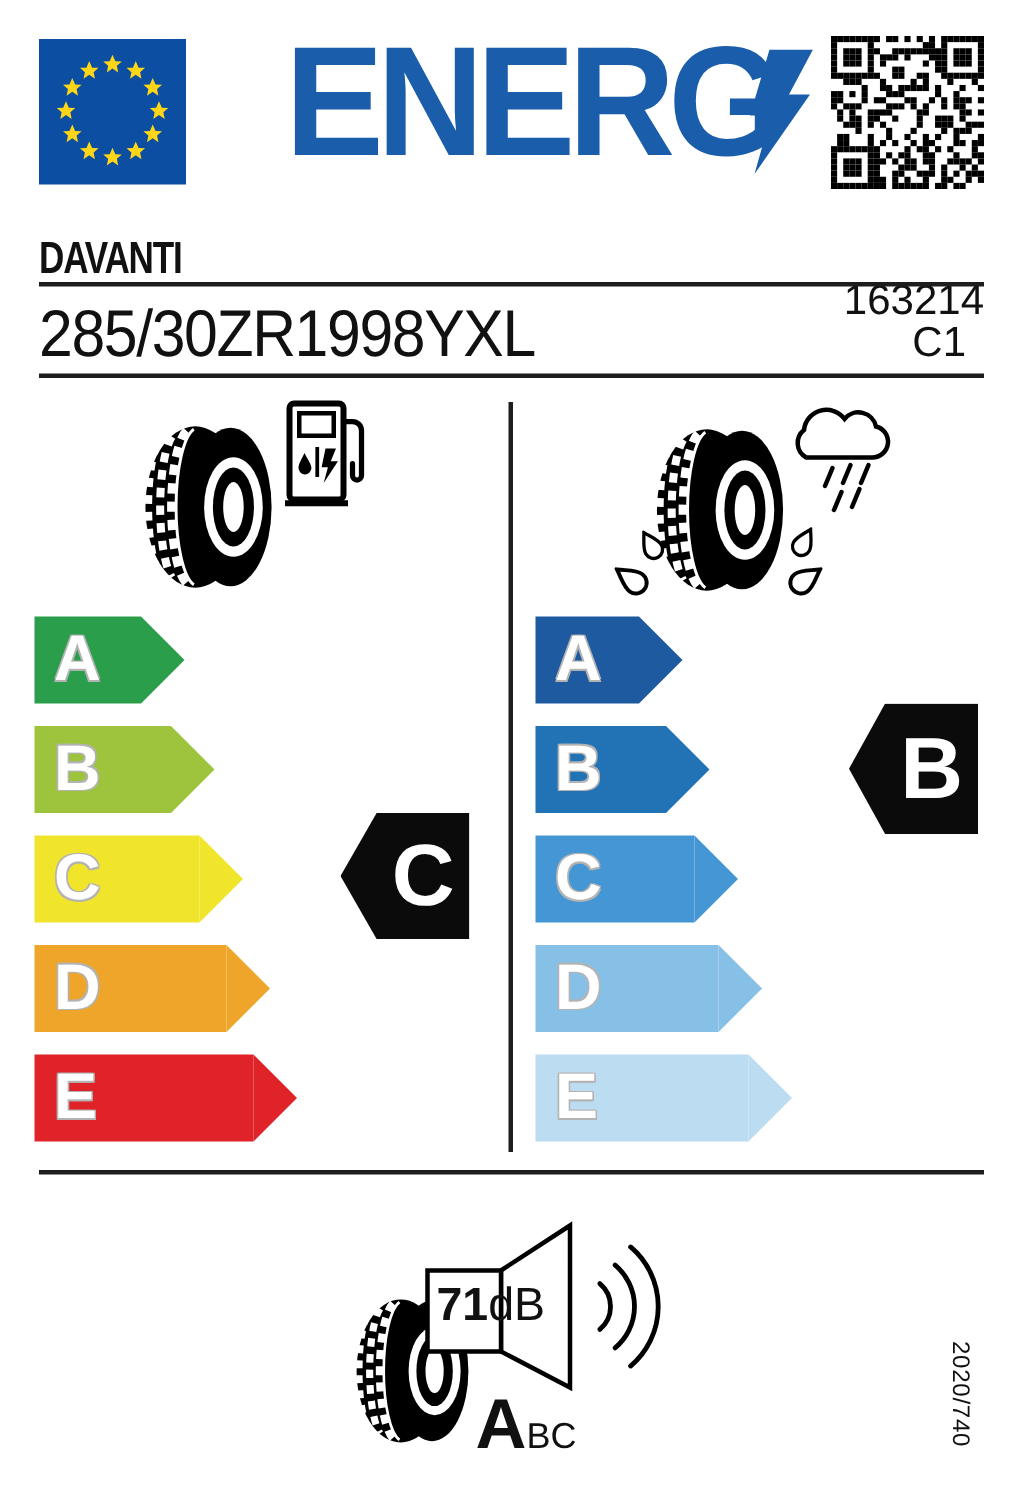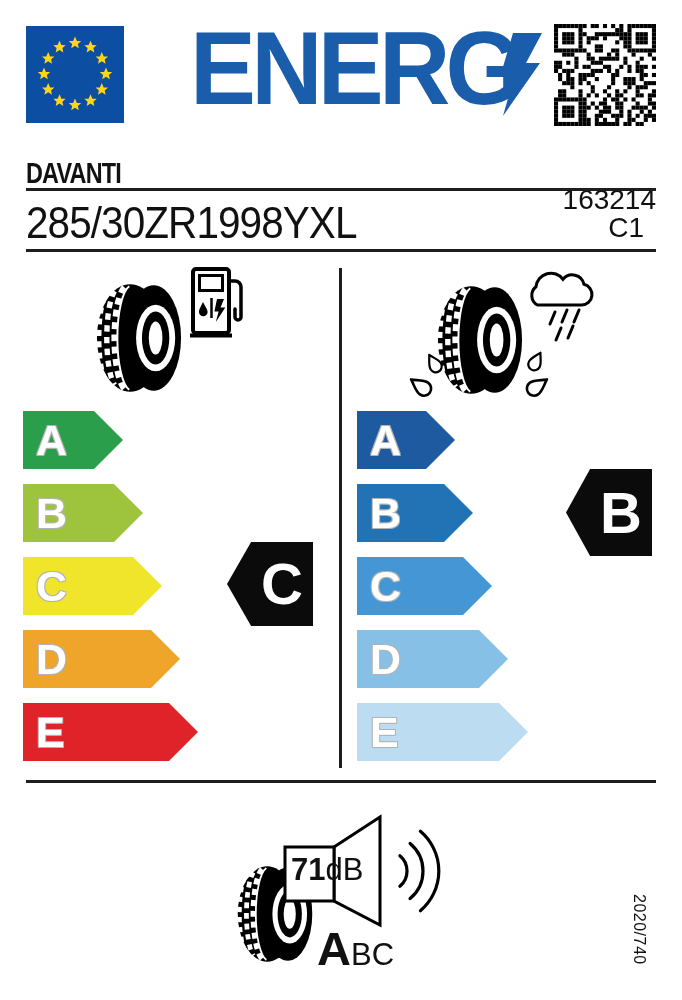--- a/index.html
+++ b/index.html
@@ -37,21 +37,21 @@
   .pointer{background:#0b0b0b;clip-path:polygon(0 50%,28% 0,100% 0,100% 100%,28% 100%);}
   .pletter{position:absolute;left:28%;right:0;top:50%;transform:translateY(-50%);
            text-align:center;color:#fff;font-size:58px;font-weight:700;line-height:1;}
 
   
   #db-text{left:291px;top:854px;font-size:31px;line-height:1;white-space:nowrap;color:#111;}
   #db-text .v{font-weight:700;}
   #db-text .u{margin-left:0;font-weight:400;}
   #noise-classes{left:317px;top:925px;font-size:0;}
   #noise-classes .big{font-size:47px;font-weight:700;vertical-align:baseline;line-height:1;}
-  #noise-classes .small{font-size:31px;font-weight:400;vertical-align:baseline;line-height:1;}
+  #noise-classes .small{font-size:24px;font-weight:400;vertical-align:baseline;line-height:1;}
   #regtext{left:630px;top:894px;font-size:16px;writing-mode:vertical-rl;letter-spacing:.5px;color:#111;}
 
   svg{display:block;}
 </style>
 </head>
 <body>
 
 <div id="label">
 
   <svg width="0" height="0" style="position:absolute">

